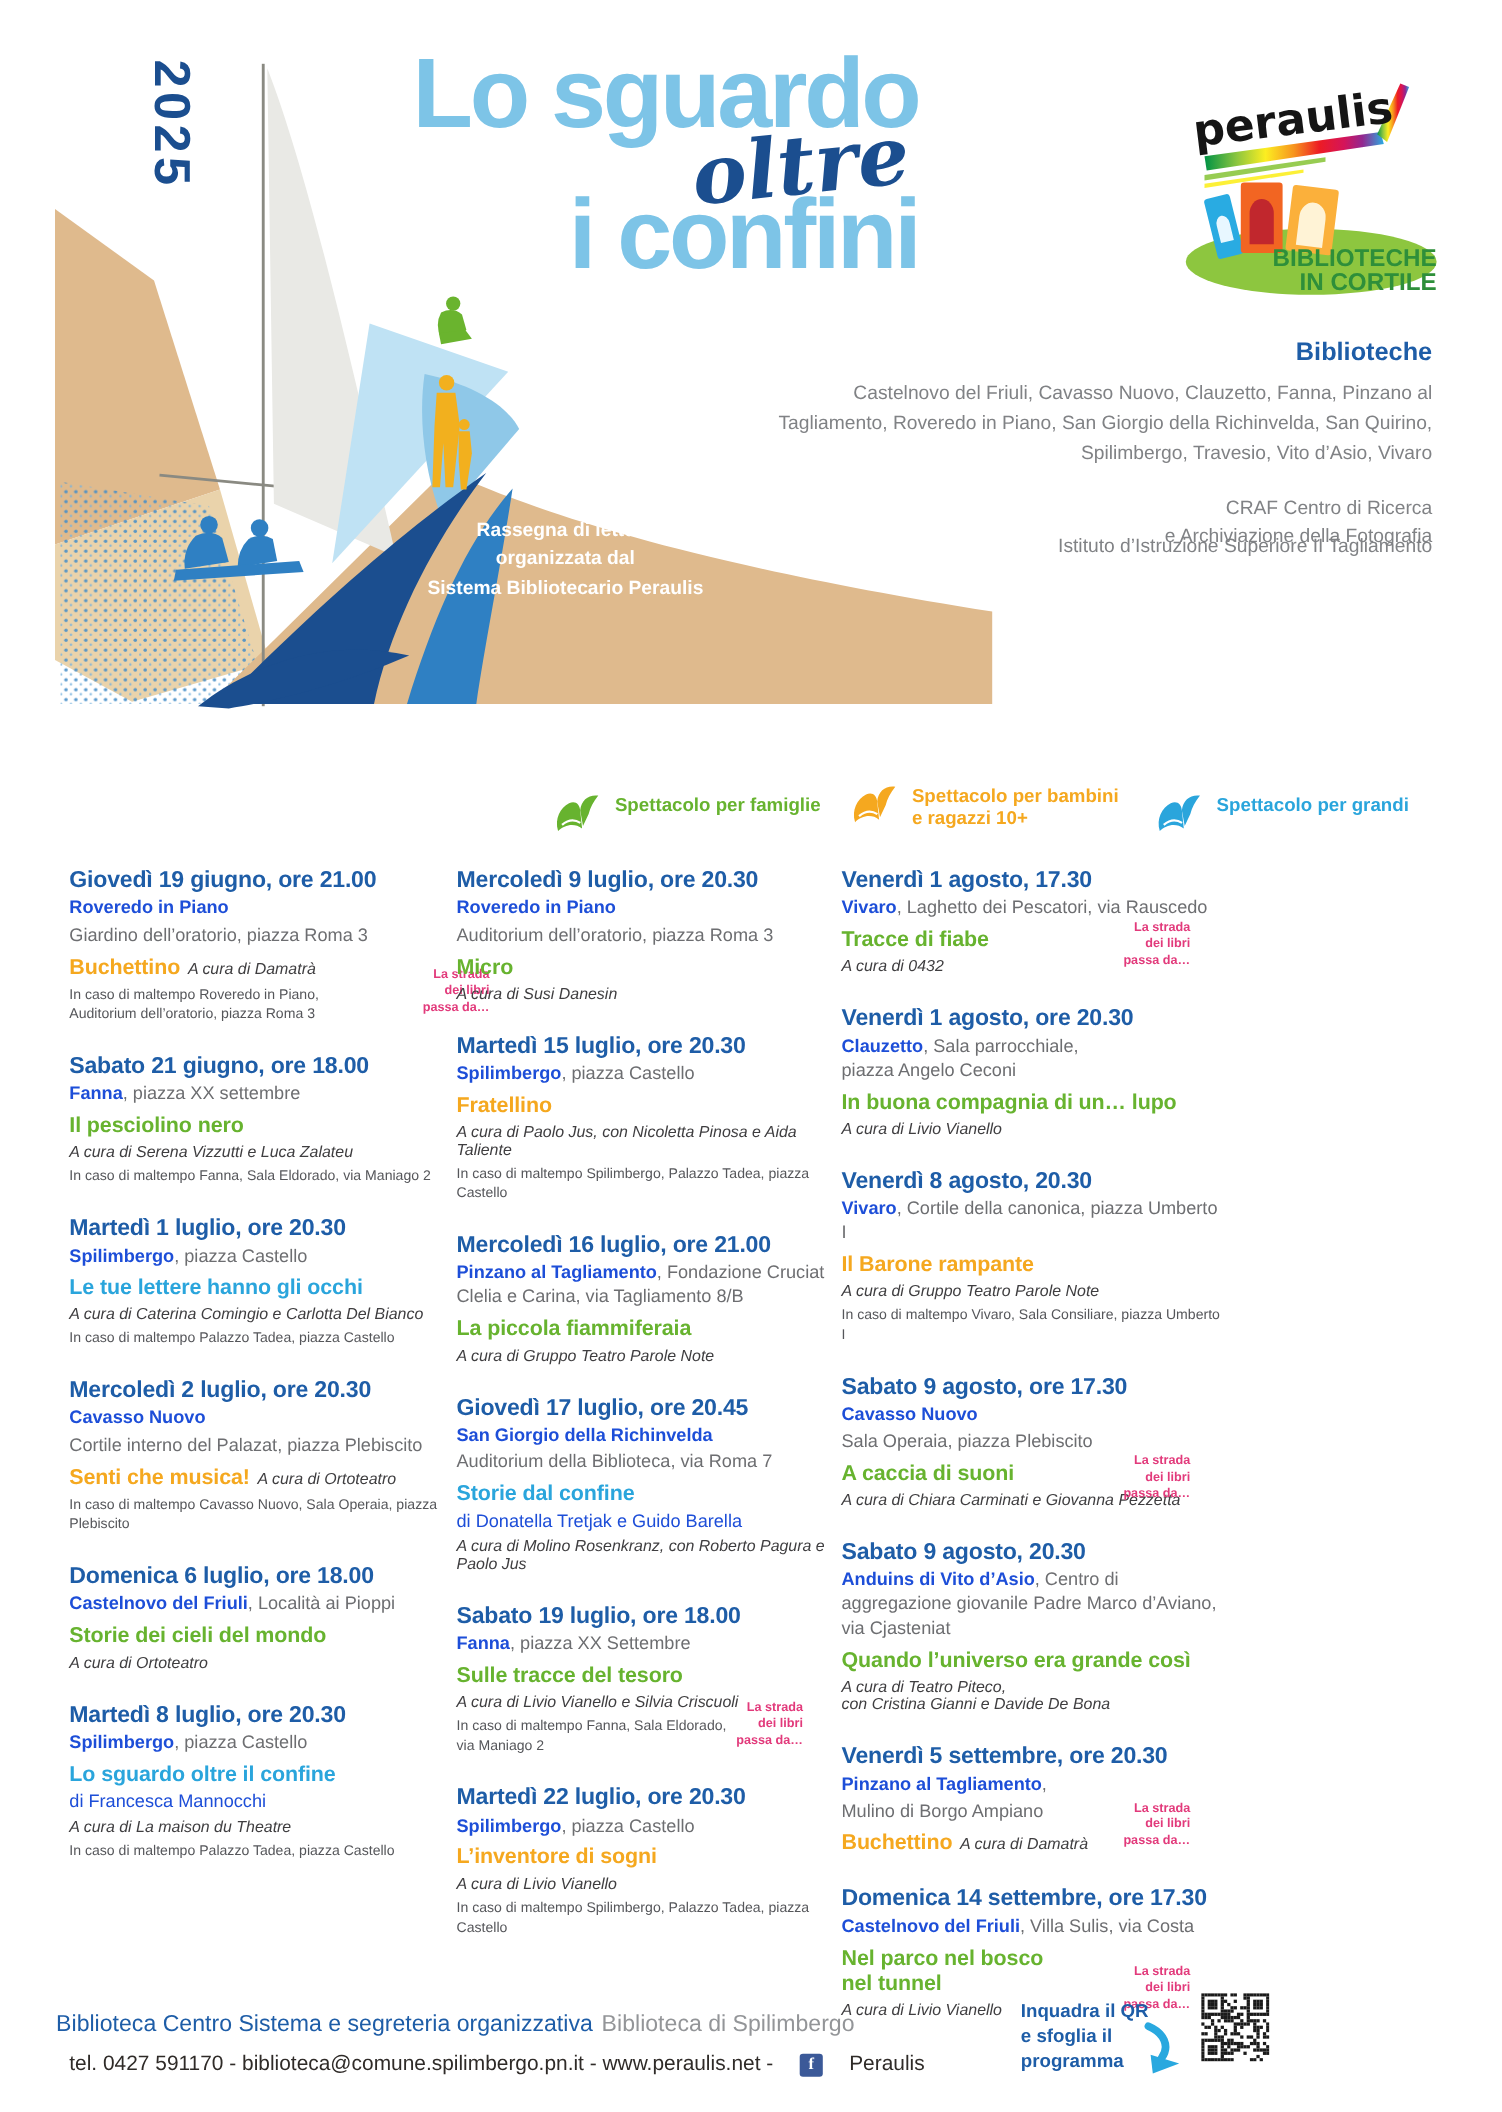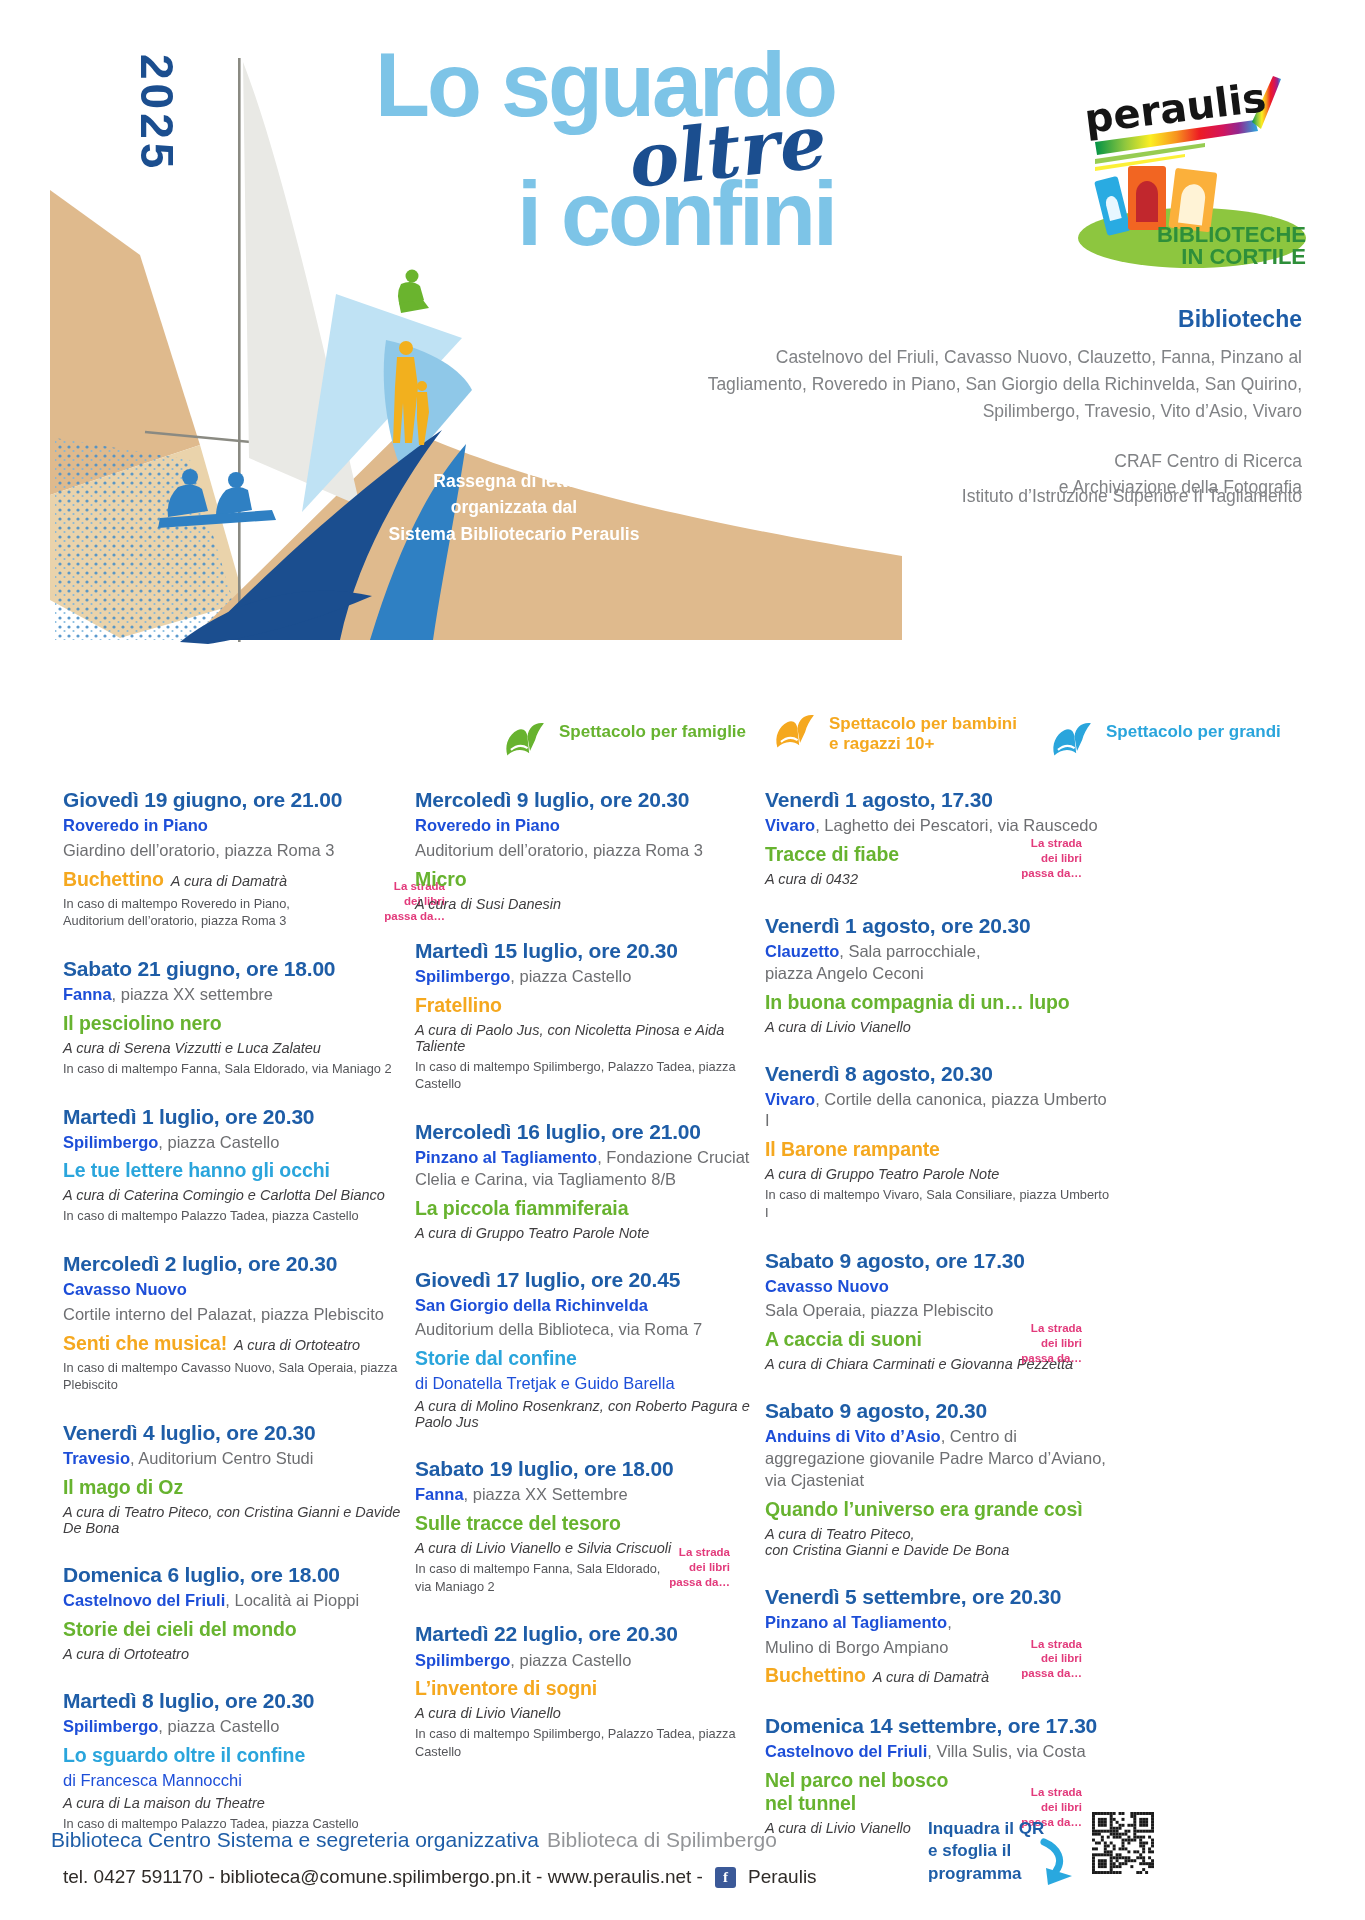--- a/index.html
+++ b/index.html
@@ -51,21 +51,21 @@
   .byline{font-size:16.5px;color:#1d4ed8;margin-top:4px}
   .note{font-size:12.8px;color:var(--note);line-height:1.38;margin-top:4px}
   .has-badge .note{max-width:262px}
   .badge{position:absolute;right:28px;bottom:6px;text-align:right;color:var(--pink);font-weight:700;font-size:11.5px;line-height:1.3;white-space:pre-line}
   #col0 .badge{right:-30px}
 
   
   .footer-org{left:51px;top:1828px;font-size:21px;font-weight:400}
   .footer-org .blue{color:var(--date-blue)}
   .footer-org .gray{color:#939598;margin-left:8px}
-  .footer-contact{left:63px;top:1866px;font-size:19px;color:#2f2b28;display:flex;align-items:center;gap:12px}
+  .footer-contact{left:63px;top:1866px;font-size:19px;color:#2f2b28;display:flex;align-items:center;gap:24px}
   .fb{display:inline-flex;align-items:center;justify-content:center;width:21px;height:21px;border-radius:3px;background:#3b5998;color:#fff;font-weight:700;font-size:15px;font-family:"Liberation Serif",serif}
   .qr-text{left:928px;top:1818px;width:120px;font-size:17px;font-weight:800;color:var(--date-blue);line-height:1.32;white-space:pre-line}
   .arrow-wrap{left:1036px;top:1838px}
   .qr-wrap{left:1092px;top:1812px;width:62px;height:62px}
 </style>
 </head>
 <body>
 
 <svg width="0" height="0" style="position:absolute" aria-hidden="true">
   <symbol id="bookicon" viewBox="0 0 44 40">
@@ -216,26 +216,20 @@
         <div class="title-row"><span class="etitle c-blue">Le tue lettere hanno gli occhi</span></div>
         <div class="curator">A cura di Caterina Comingio e Carlotta Del Bianco</div>
         <div class="note">In caso di maltempo Palazzo Tadea, piazza Castello</div>
       </div>
       <div class="event">
         <div class="event-date">Mercoledì 2 luglio, ore 20.30</div>
         <div class="place"><b>Cavasso Nuovo</b></div>
         <div class="place2">Cortile interno del Palazat, piazza Plebiscito</div>
         <div class="title-row"><span class="etitle c-yellow">Senti che musica!</span><span class="curator-inline">A cura di Ortoteatro</span></div>
         <div class="note">In caso di maltempo Cavasso Nuovo, Sala Operaia, piazza Plebiscito</div>
-      </div>
-      <div class="event">
-        <div class="event-date">Venerdì 4 luglio, ore 20.30</div>
-        <div class="place"><b>Travesio</b><span>, Auditorium Centro Studi</span></div>
-        <div class="title-row"><span class="etitle c-green">Il mago di Oz</span></div>
-        <div class="curator">A cura di Teatro Piteco, con Cristina Gianni e Davide De Bona</div>
       </div>
       <div class="event">
         <div class="event-date">Domenica 6 luglio, ore 18.00</div>
         <div class="place"><b>Castelnovo del Friuli</b><span>, Località ai Pioppi</span></div>
         <div class="title-row"><span class="etitle c-green">Storie dei cieli del mondo</span></div>
         <div class="curator">A cura di Ortoteatro</div>
       </div>
       <div class="event">
         <div class="event-date">Martedì 8 luglio, ore 20.30</div>
         <div class="place"><b>Spilimbergo</b><span>, piazza Castello</span></div>

